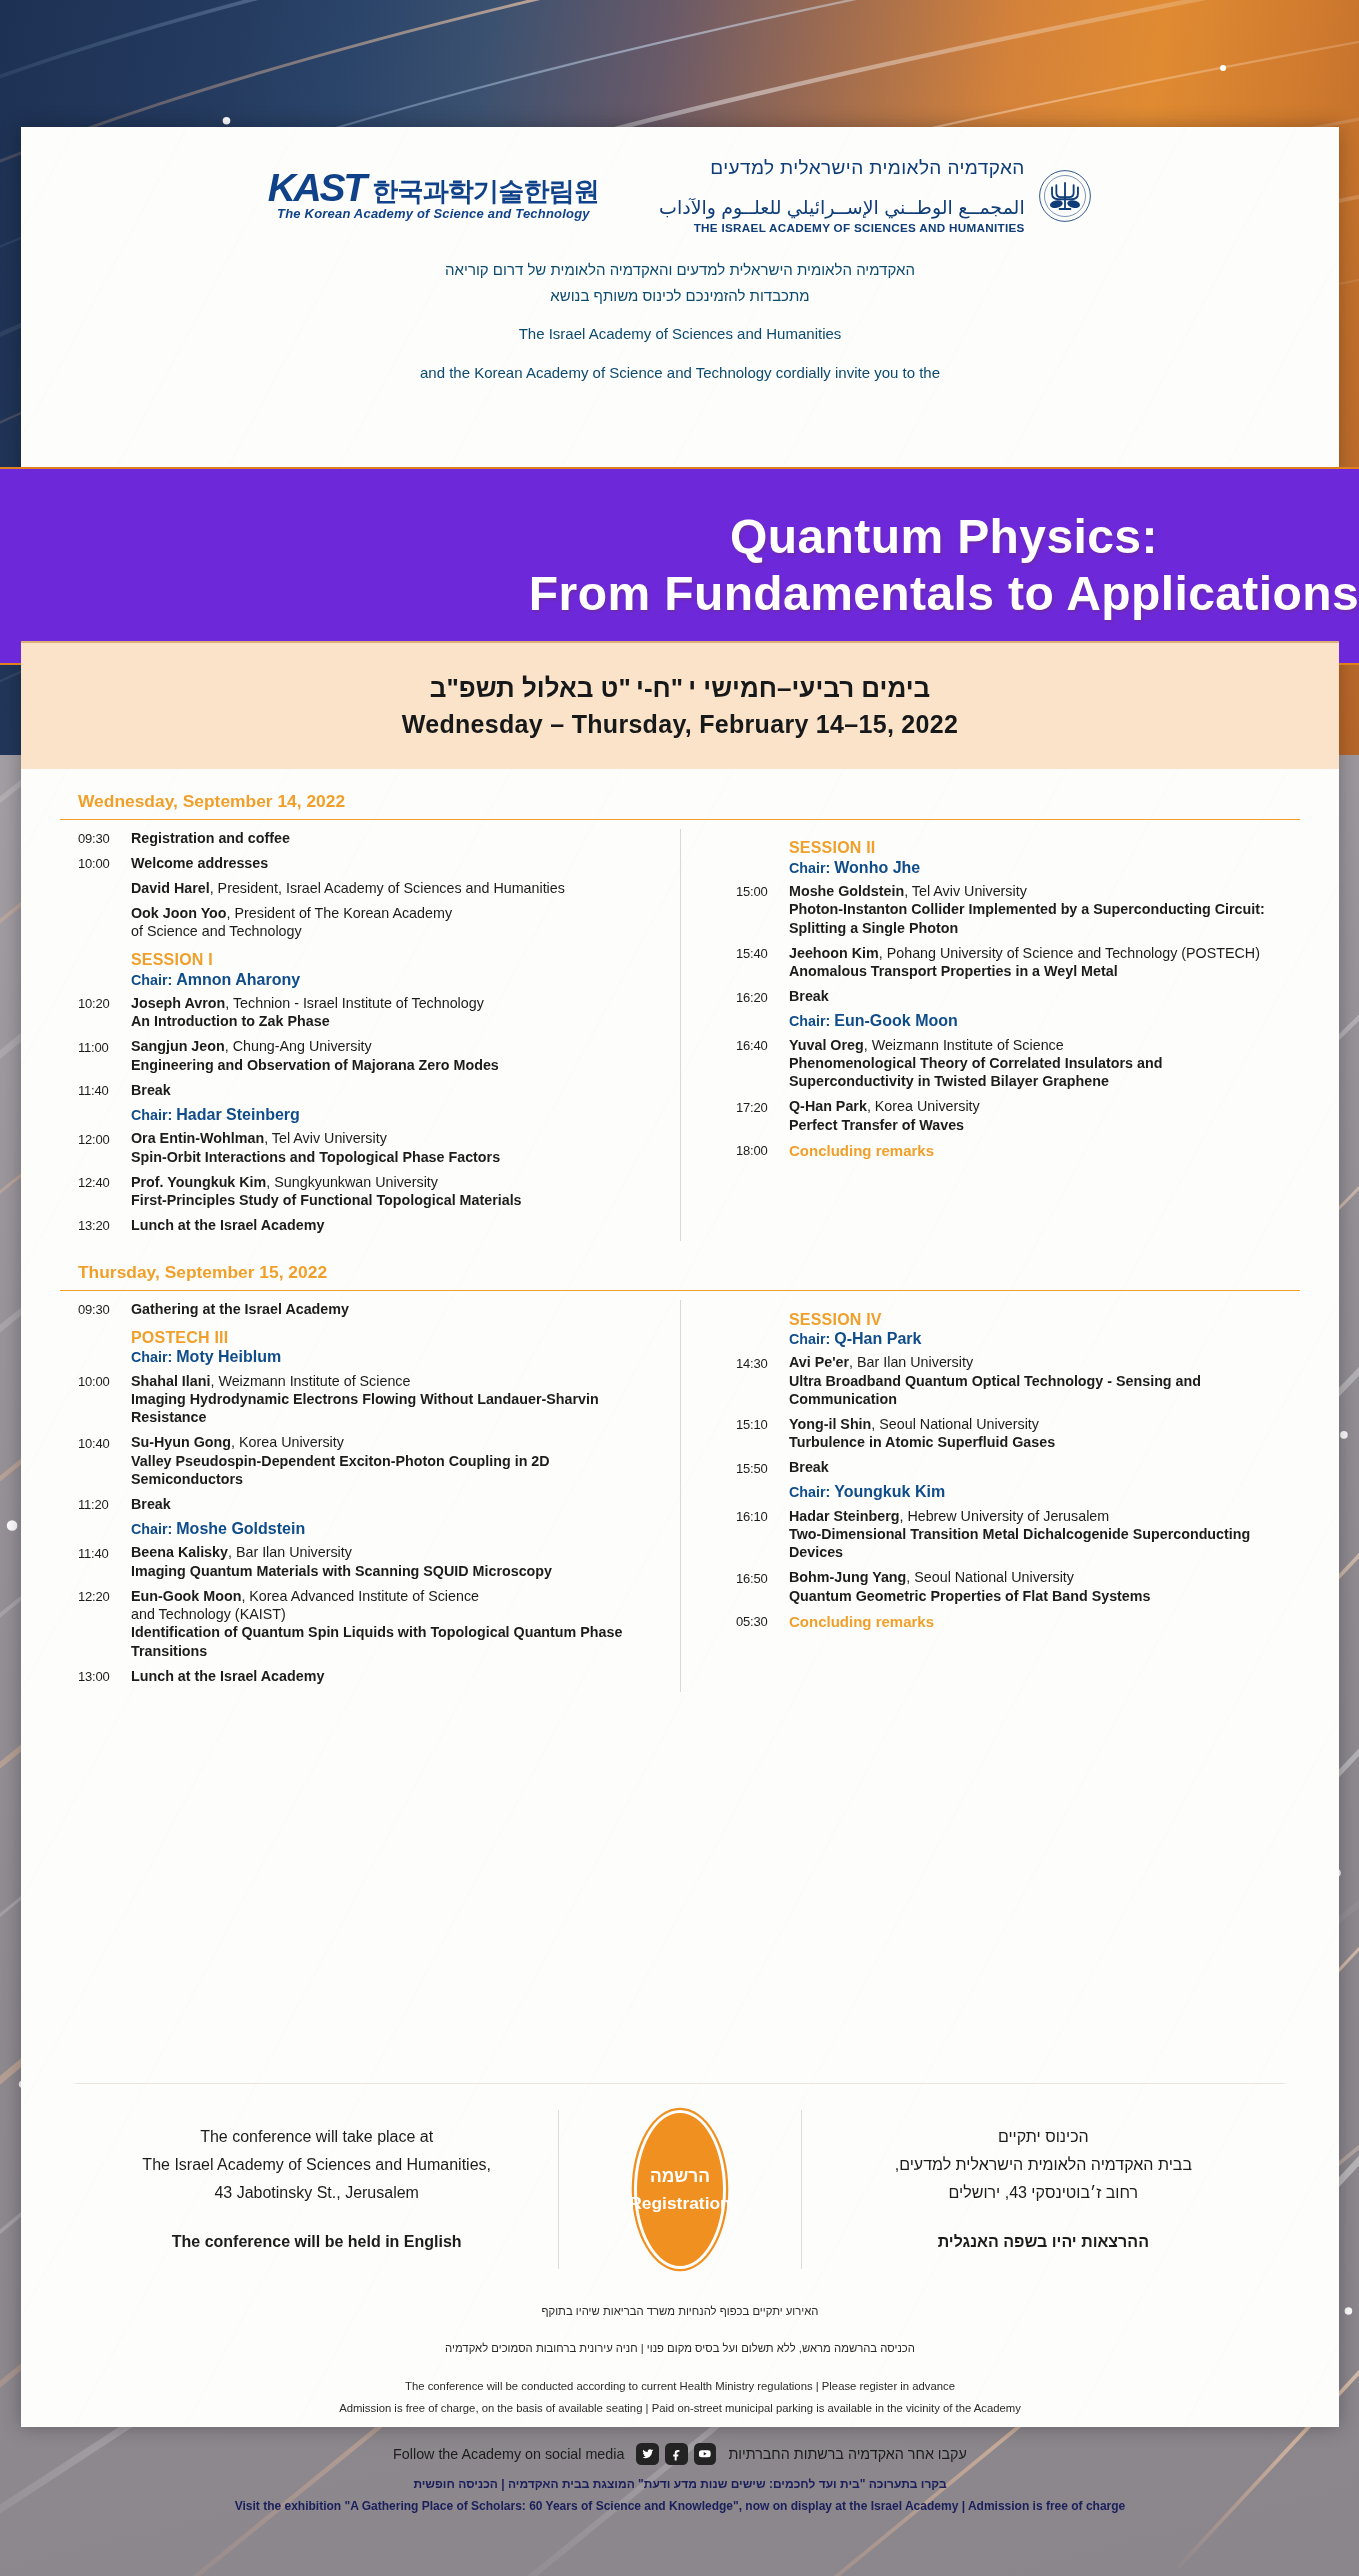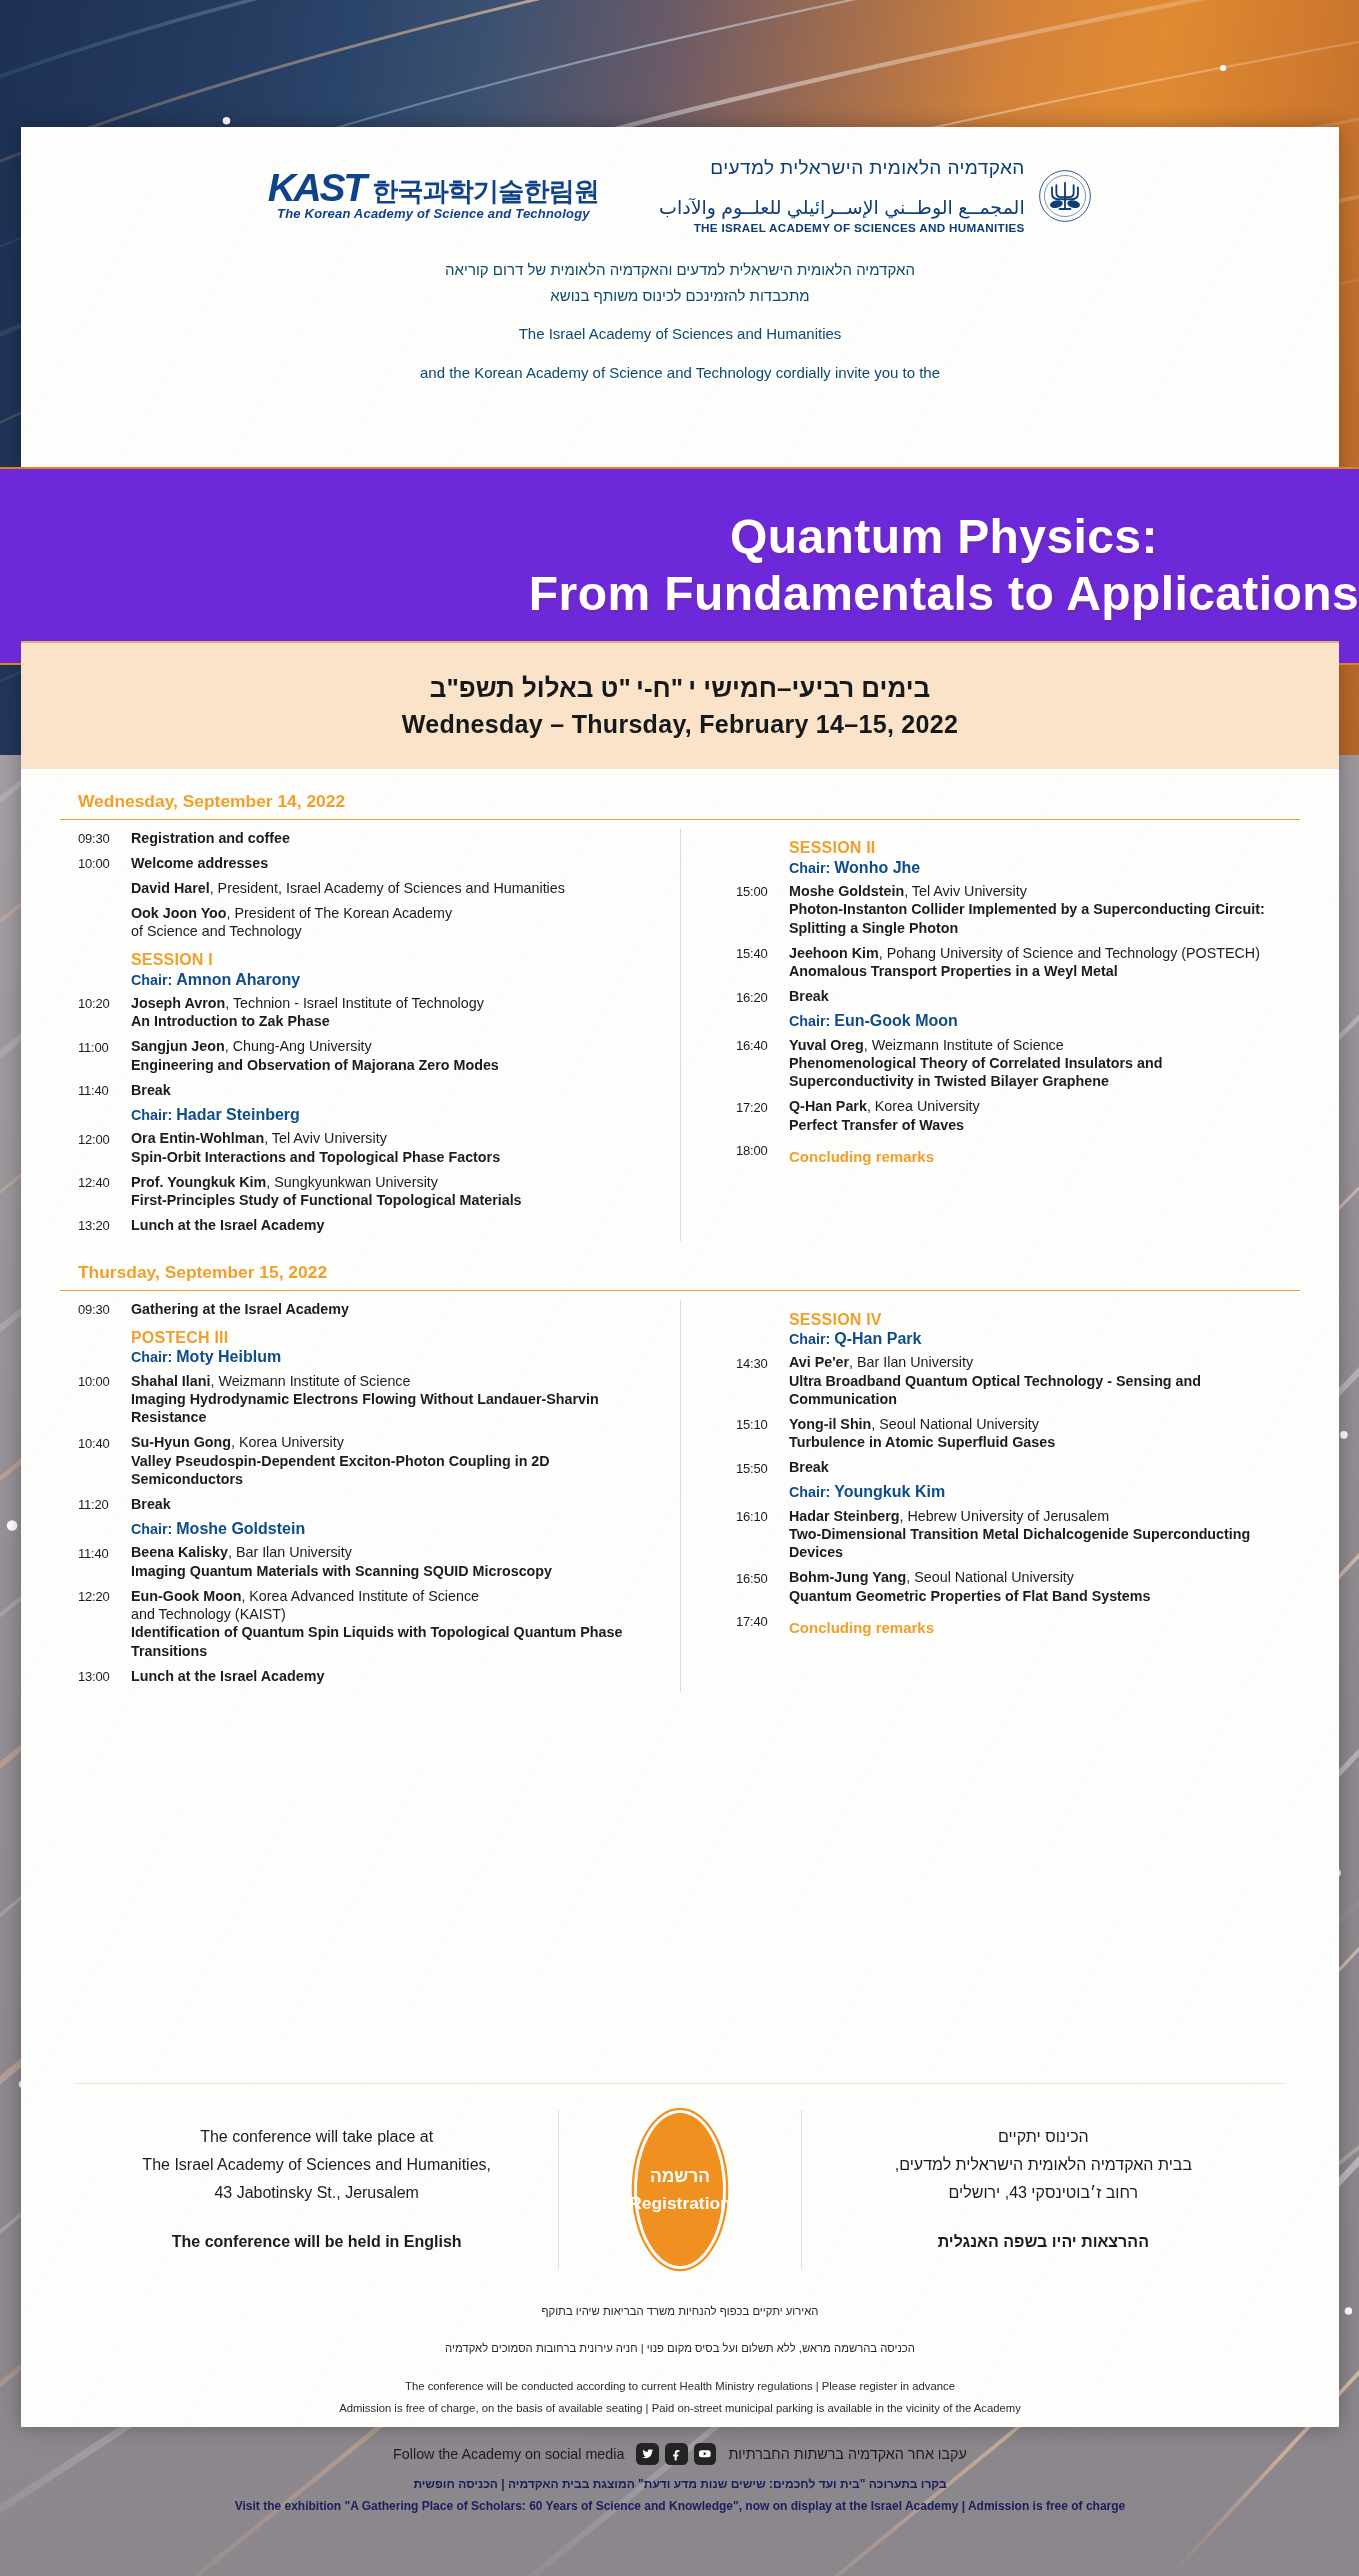--- a/index.html
+++ b/index.html
@@ -124,21 +124,21 @@
   .body .talk { display: block; font-weight: bold; }
   .sess {
     color: #f0a02a; font-weight: bold; font-size: 16px;
     letter-spacing: 0.2px; margin: 10.6px 0 1.5px 53px;
   }
   .chair {
     color: #0f4c8a; font-weight: bold; font-size: 14.3px;
     margin: 0 0 5.3px 53px;
   }
   .chair .nm { font-size: 16px; }
-  .concl { color: #f0a02a; font-weight: bold; font-size: 15px; margin-top: 6px; }
+  .concl { color: #f0a02a; font-weight: bold; font-size: 15px; }
 
   
   #venue {
     position: absolute; left: 21px; top: 2083px; width: 1318px; z-index: 7;
     padding: 0 54px;
   }
   #venue .rule { border-top: 1.5px solid #ece4d8; margin-bottom: 26px; }
   #venue .cols { display: flex; align-items: center; justify-content: center; }
   .vcol { width: 40%; text-align: center; color: #1c1c1c; font-size: 16px; line-height: 1.75; }
   .vcol.rtl { direction: rtl; }
@@ -458,21 +458,21 @@
           <div class="chair">Chair: <span class="nm">Youngkuk Kim</span></div>
           <div class="row">
             <span class="t">16:10</span>
             <span class="body"><b>Hadar Steinberg</b><span class="aff">, Hebrew University of Jerusalem</span><span class="talk">Two-Dimensional Transition Metal Dichalcogenide Superconducting Devices</span></span>
           </div>
           <div class="row">
             <span class="t">16:50</span>
             <span class="body"><b>Bohm-Jung Yang</b><span class="aff">, Seoul National University</span><span class="talk">Quantum Geometric Properties of Flat Band Systems</span></span>
           </div>
           <div class="row">
-              <span class="t">17:40</span>
+              <span class="t">05:30</span>
               <span class="body concl">Concluding remarks</span>
             </div>
         </div>
     </div>
   </div>
   </div>
 
 <div id="venue">
   <div class="rule"></div>
   <div class="cols">

